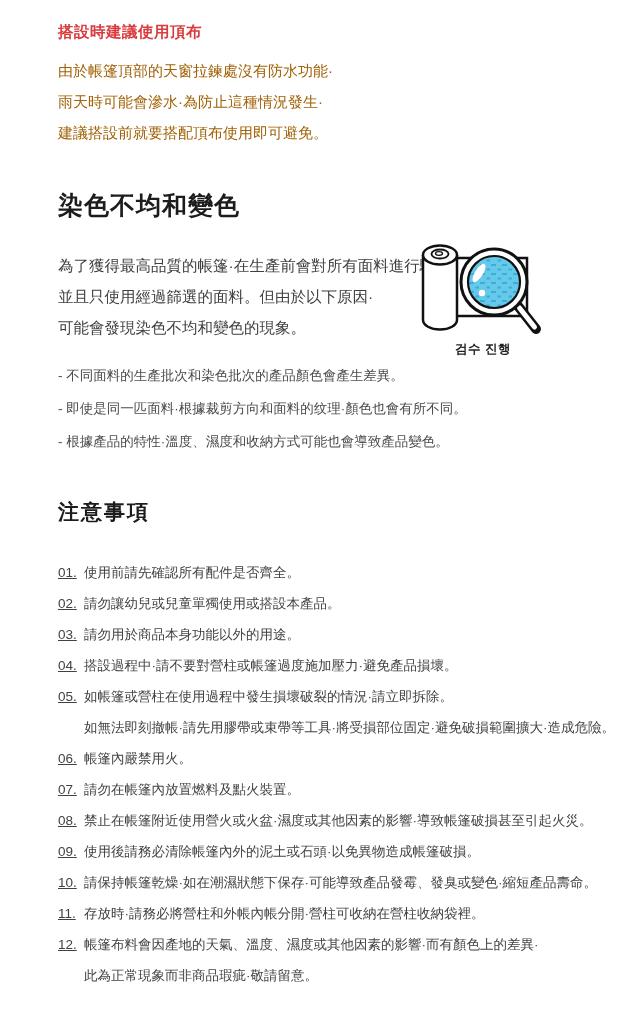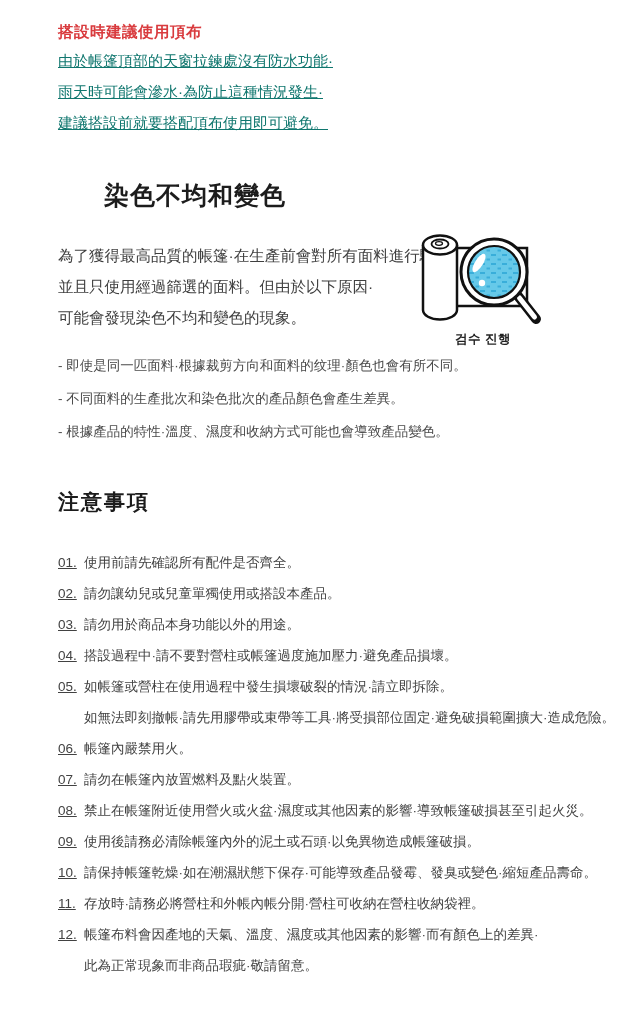--- a/index.html
+++ b/index.html
@@ -9,25 +9,25 @@
     color:#3f3f3f;
     -webkit-font-smoothing:antialiased;
   }
   .page { position:relative; width:619px; height:1024px; box-sizing:border-box; }
   .content { padding-left:58px; padding-right:18px; }
 
   .tip-heading{
     margin-top:23px; font-size:15.5px; line-height:18px;
     font-weight:bold; color:#d93b3e; letter-spacing:0.5px;
   }
-  .para1{ margin-top:4px; font-size:15px; line-height:31px; color:#0f766e;text-decoration:underline; }
+  .para1{ margin-top:14px; font-size:15px; line-height:31px; color:#a16207; }
 
   .h2{
     margin-top:42px; font-size:25px; line-height:30px;
-    font-weight:bold; color:#1c1c1c; letter-spacing:1px;margin-left:46px;
+    font-weight:bold; color:#1c1c1c; letter-spacing:1px;
   }
 
   .dye-body{ position:relative; margin-top:30px; }
   .para2{ font-size:15.5px; line-height:31px; color:#3f3f3f; max-width:400px; }
 
   .illus{ position:absolute; top:-14px; right:48px; width:140px; text-align:center; }
   .illus svg{ display:block; }
   .illus-caption{
     font-size:12.5px; font-weight:bold; color:#222222;
     margin-top:1px; letter-spacing:0.5px;
@@ -93,22 +93,22 @@
             <circle cx="81" cy="46" r="26" fill="url(#weavePat)"></circle>
             <circle cx="81" cy="46" r="26" fill="none" stroke="#111111" stroke-width="2.2"></circle>
             <ellipse cx="66" cy="37" rx="4" ry="10.5" fill="#ffffff" transform="rotate(32 66 37)"></ellipse>
             <circle cx="69" cy="57" r="3.2" fill="#ffffff"></circle>
           </g>
         </svg>
         <div class="illus-caption">검수 진행</div>
       </div>
 
       <div class="bullets">
+        <div>- 不同面料的生產批次和染色批次的產品顏色會產生差異。</div>
         <div>- 即使是同一匹面料·根據裁剪方向和面料的纹理·顏色也會有所不同。</div>
-        <div>- 不同面料的生產批次和染色批次的產品顏色會產生差異。</div>
         <div>- 根據產品的特性·溫度、濕度和收納方式可能也會導致產品變色。</div>
       </div>
     </div>
 
     <div class="h3">注意事項</div>
 
     <div class="notes">
       <div class="note-line">
         <span class="note-num">01.</span>
         <span class="note-text">使用前請先確認所有配件是否齊全。</span>

